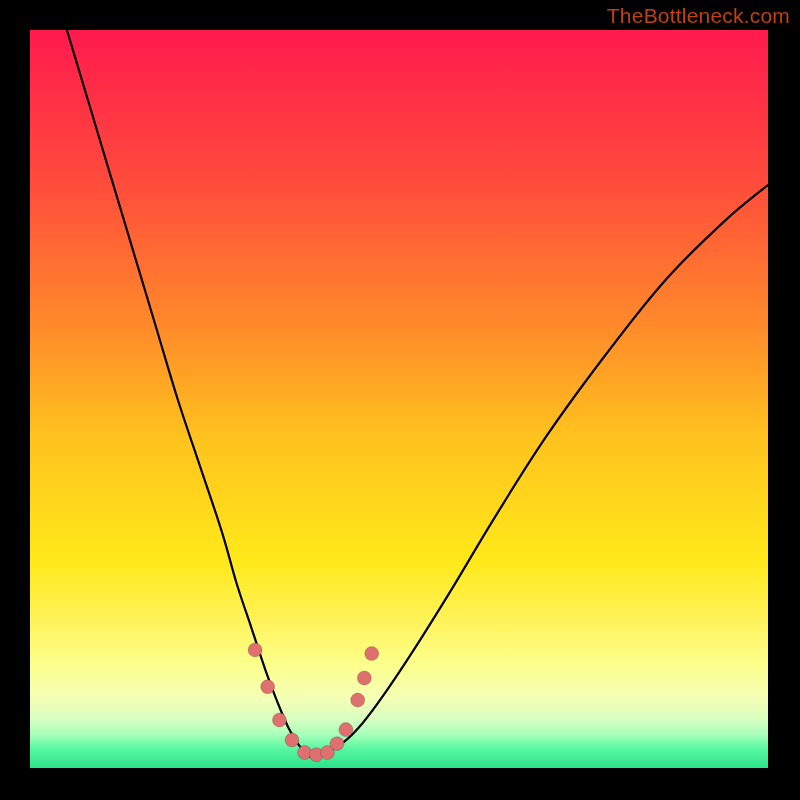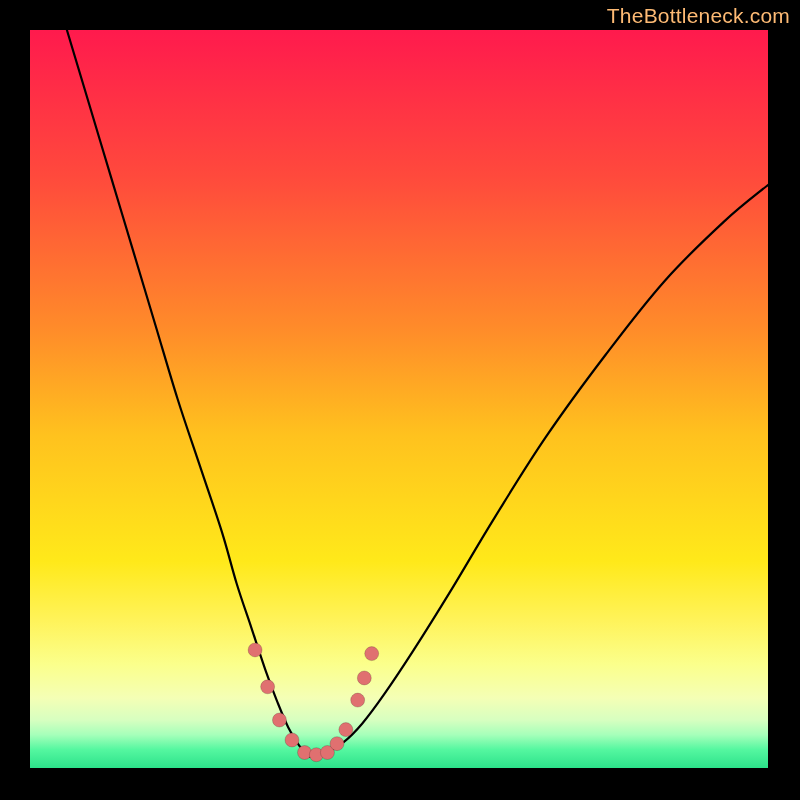--- a/index.html
+++ b/index.html
@@ -14,21 +14,21 @@
   .stage {
     position: relative;
     width: 800px;
     height: 800px;
     background: #000;
   }
   .watermark {
     position: absolute;
     top: 4px;
     right: 10px;
-    color: #fdba74;
+    color: #c2410c;
     font-size: 21px;
     font-weight: 500;
     letter-spacing: 0.2px;
     z-index: 10;
     user-select: none;
   }
   svg {
     position: absolute;
     left: 0;
     top: 0;

